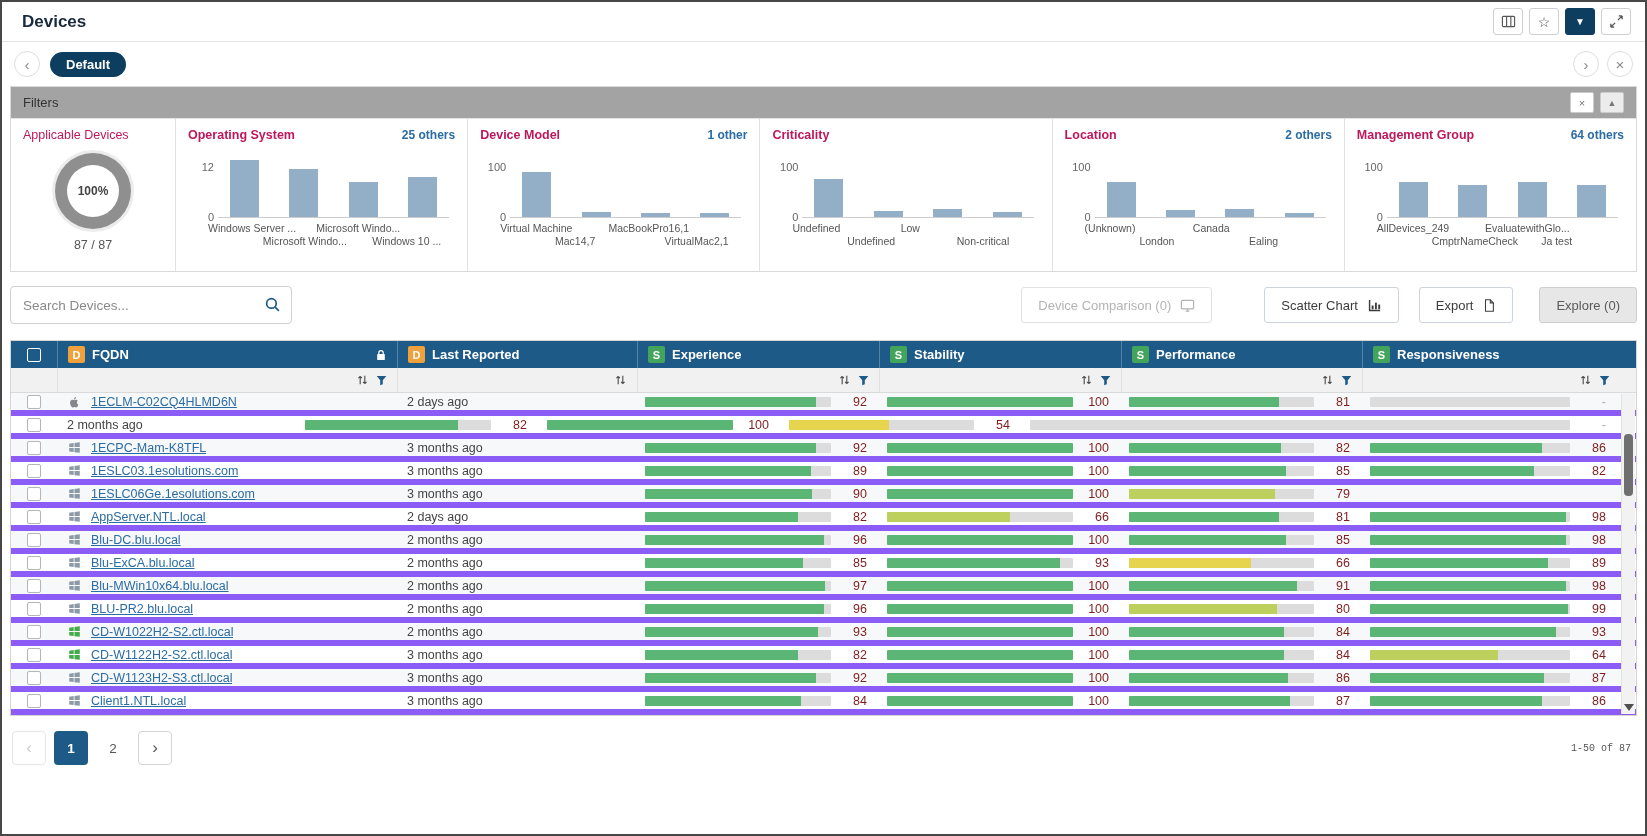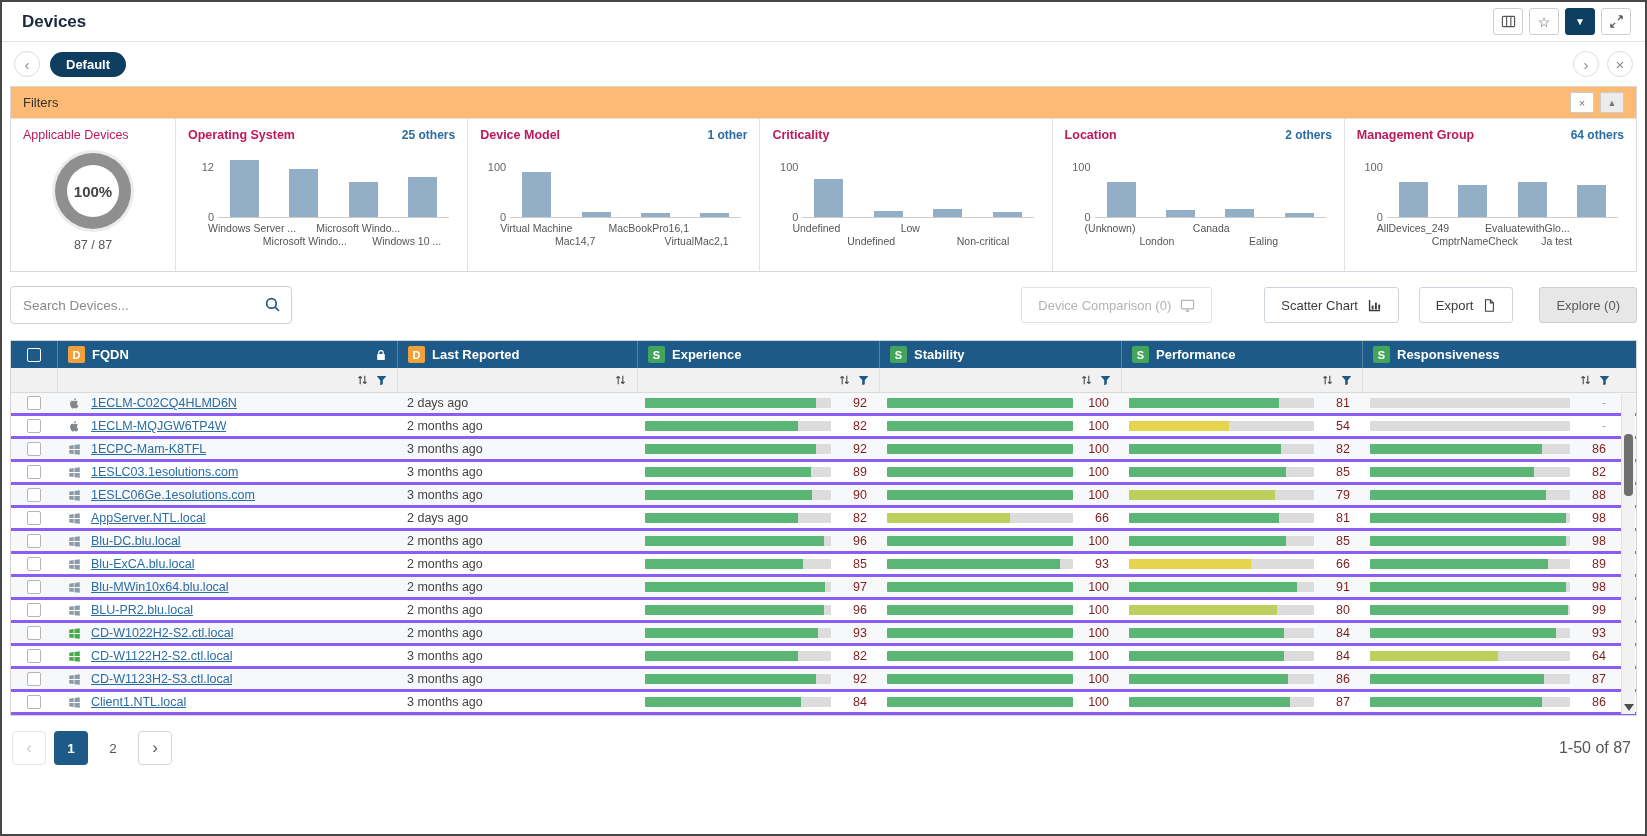--- a/index.html
+++ b/index.html
@@ -23,35 +23,35 @@
 
   
   .viewbar { height: 44px; display: flex; align-items: center; padding: 0 12px; gap: 10px; }
   .circle-btn { width: 26px; height: 26px; border-radius: 50%; border: 1px solid #ddd; background: #fff;
                 color: #8a8a8a; font-size: 15px; line-height: 1; display: flex; align-items: center; justify-content: center; }
   .pill { background: var(--navy); color: #fff; border-radius: 14px; padding: 5px 16px; font-size: 13px; font-weight: 600; }
   .viewbar .right { margin-left: auto; display: flex; gap: 8px; }
 
   
   .filters { margin: 0 8px; border: 1px solid #d9d9d9; }
-  .filters-head { height: 32px; background: #fdba74; border-bottom: 1px solid #e2e2e2;
+  .filters-head { height: 32px; background: #a3a3a3; border-bottom: 1px solid #e2e2e2;
                   display: flex; align-items: center; padding: 0 12px; font-size: 13px; color: #333; }
   .filters-head .hbtns { margin-left: auto; display: flex; gap: 6px; }
   .mini-btn { width: 24px; height: 21px; border: 1px solid #ccc; border-radius: 2px; background: #fff;
               color: #777; font-size: 11px; display: flex; align-items: center; justify-content: center; }
   .mini-btn.shaded { background: #ececec; font-size: 9px; }
   .filters-body { display: flex; height: 152px; }
 
   .donut-card { width: 165px; border-right: 1px solid #e2e2e2; padding: 9px 12px; flex: none; }
   .card-title { font-size: 12.5px; color: #be185d; white-space: nowrap; }
   .donut { width: 76px; height: 76px; border-radius: 50%; background: #8f8f8f; margin: 11px auto 0;
            position: relative; box-shadow: 0 0 0 3px #ececec; }
   .donut::after { content: ""; position: absolute; inset: 12px; background: #fff; border-radius: 50%; }
   .donut .pct { position: absolute; inset: 0; display: flex; align-items: center; justify-content: center;
-                font-size: 15px; font-weight: 700; color: #444; z-index: 1; }
+                font-size: 12px; font-weight: 700; color: #444; z-index: 1; }
   .fraction { text-align: center; margin-top: 9px; font-size: 12.5px; color: #555; }
 
   .charts { flex: 1; display: flex; }
   .chart-card { flex: 1; border-right: 1px solid #e2e2e2; padding: 9px 12px 4px; min-width: 0; }
   .chart-card:last-child { border-right: none; }
   .cc-head { display: flex; justify-content: space-between; align-items: baseline; font-weight: bold; }
   .others { font-size: 12px; color: var(--link); cursor: pointer; white-space: nowrap; }
   .plot { position: relative; height: 62px; margin: 14px 6px 0 30px; }
   .ylab { position: absolute; font-size: 11px; color: #666; width: 24px; text-align: right; left: -28px; }
   .ylab.top { top: -6px; margin-top: 11px; } .ylab.bot { bottom: -5px; }
@@ -98,21 +98,21 @@
   .sort-ic { display: flex; color: #4a4a4a; cursor: pointer; }
   .funnel-ic { display: flex; color: var(--accent); cursor: pointer; }
 
   .c-cb { width: 46px; display: flex; justify-content: center; align-items: center; flex: none; }
   .c-fqdn { width: 340px; flex: none; }
   .c-last { width: 240px; flex: none; }
   .c-exp, .c-stab { width: 242px; flex: none; }
   .c-perf { width: 241px; flex: none; }
   .c-resp { flex: 1; min-width: 0; }
 
-  .trow { display: flex; height: 23px; align-items: center; border-bottom: 3px solid #8b5cf6; background: #fff; }
+  .trow { display: flex; height: 23px; align-items: center; border-bottom: 6px solid #8b5cf6; background: #fff; }
   .trow.shade { background: #f7f8f9; }
   .tcell { display: flex; align-items: center; height: 100%; padding: 0 10px; font-size: 12.5px; color: #444; }
   .tcell.c-fqdn { gap: 9px; padding-left: 9px; }
   .osicon { width: 16px; display: flex; justify-content: center; }
   .osicon.apple { color: #84888d; }
   .osicon.windows { color: #8c99a7; }
   .osicon.windows-green { color: #43ab49; }
   .link { color: var(--link); text-decoration: underline; font-size: 12.5px; white-space: nowrap; overflow: hidden; }
   .tcell.score { gap: 10px; padding: 0 12px 0 8px; }
   .tcell.score.c-resp { padding-right: 30px; }
@@ -129,21 +129,21 @@
                     border-left: 5px solid transparent; border-right: 5px solid transparent; border-top: 7px solid #4f4f4f; }
 
   
   .pager { margin: 15px 10px 0; display: flex; align-items: center; gap: 8px; }
   .pg-btn { width: 34px; height: 34px; border: 1px solid #d4d4d4; border-radius: 4px; background: #fff;
             color: #555; font-size: 17px; display: flex; align-items: center; justify-content: center; }
   .pg-btn.dis { border-color: #e6e6e6; color: #ccc; cursor: default; }
   .pg-num { width: 34px; height: 34px; border-radius: 4px; background: #fff; color: #555; font-size: 13.5px;
             display: flex; align-items: center; justify-content: center; border: 1px solid transparent; }
   .pg-num.active { background: var(--accent); color: #fff; font-weight: 700; }
-  .range { margin-left: auto; font-size: 16px; color: #555; padding-right: 4px; }
+  .range { margin-left: auto; font-size: 10px; color: #555; padding-right: 4px; font-family: Liberation Mono, monospace; }
 </style>
 </head>
 <body>
 
 <header class="titlebar">
   <h1>Devices</h1>
   <div class="tb-actions">
     <button class="icon-btn">
       <span style="display:flex">
         <svg width="15" height="15" viewBox="0 0 16 16" fill="none" stroke="#555" stroke-width="1.2">
@@ -515,28 +515,20 @@
         </div>
         <div class="tcell score c-resp">
           <div class="track"></div>
           <span class="sval nullv">-</span>
         </div>
       </div>
       <div class="trow">
         <div class="tcell c-cb">
           <span class="cbx"></span>
         </div>
-        <div class="tcell c-fqdn">
-          <span class="osicon apple">
-            <svg width="12" height="14" viewBox="0 0 16 16" fill="currentColor">
-              <path d="M11.8 8.7c0-1.7 1.4-2.5 1.4-2.5-.8-1.1-2-1.3-2.4-1.3-1-.1-2 .6-2.5.6-.5 0-1.3-.6-2.2-.6-1.1 0-2.2.7-2.8 1.7-1.2 2.1-.3 5.2.9 6.9.6.8 1.3 1.7 2.2 1.7.9 0 1.2-.6 2.2-.6s1.3.6 2.2.6c.9 0 1.5-.8 2-1.6.7-.9.9-1.8 1-1.9-.1-.1-1.9-.8-2-3zM9.9 3.6c.5-.6.8-1.4.7-2.2-.7 0-1.6.5-2.1 1.1-.4.5-.8 1.3-.7 2.1.8.1 1.6-.4 2.1-1z"></path>
-            </svg>
-          </span>
-          <a class="link">1ECLM-MQJGW6TP4W</a>
-        </div>
         <div class="tcell c-last">2 months ago</div>
         <div class="tcell score c-exp">
           <div class="track">
             <div class="fill green" style="width: 82%;"></div>
           </div>
           <span class="sval">82</span>
         </div>
         <div class="tcell score c-stab">
           <div class="track">
             <div class="fill green" style="width: 100%;"></div>
@@ -653,26 +645,20 @@
           <div class="track">
             <div class="fill green" style="width: 100%;"></div>
           </div>
           <span class="sval">100</span>
         </div>
         <div class="tcell score c-perf">
           <div class="track">
             <div class="fill lime" style="width: 79%;"></div>
           </div>
           <span class="sval">79</span>
-        </div>
-        <div class="tcell score c-resp">
-          <div class="track">
-            <div class="fill green" style="width: 88%;"></div>
-          </div>
-          <span class="sval">88</span>
         </div>
       </div>
       <div class="trow">
         <div class="tcell c-cb">
           <span class="cbx"></span>
         </div>
         <div class="tcell c-fqdn">
           <span class="osicon windows">
             <svg width="13" height="13" viewBox="0 0 16 16" fill="currentColor">
               <path d="M1.5 3.3l5.5-.8v5H1.5zM8 2.4l6.5-1v6.1H8zM1.5 8.5h5.5v5l-5.5-.7zM8 8.5h6.5v6.1L8 13.7z"></path>

